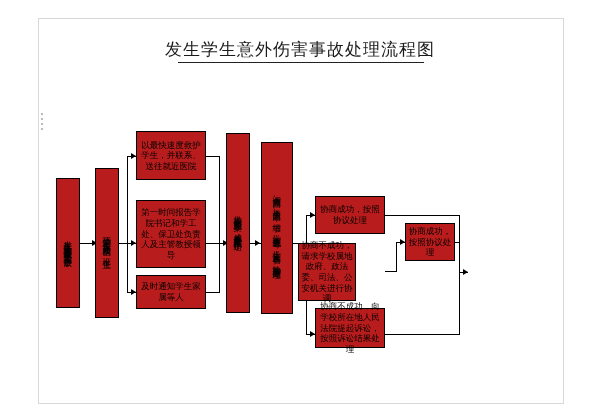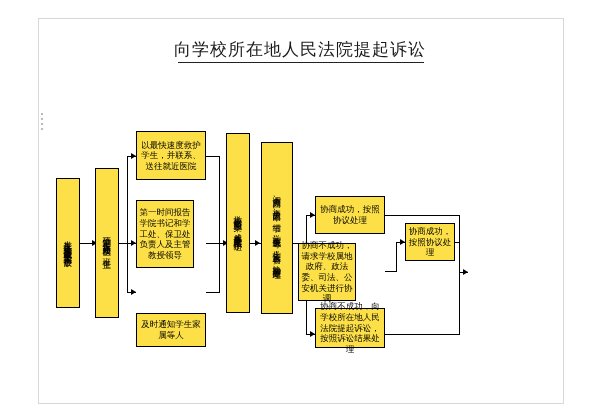--- a/index.html
+++ b/index.html
@@ -23,21 +23,21 @@
     position:absolute;left:178px;top:62px;width:246px;height:1px;background:#222;
   }
   
   .dots{
     position:absolute;left:41px;top:113px;width:6px;height:14px;
   }
   .dots i{display:block;width:2px;height:2px;background:#bbb;margin-bottom:3px;}
 
   .box{
     position:absolute;box-sizing:border-box;
-    border:1px solid #000;background:#fde047;
+    border:1px solid #000;background:#b91c1c;
     font-size:8.5px;line-height:1.25;color:#000;
     padding:3px 2px;
     display:flex;align-items:center;justify-content:center;text-align:center;
     font-family:"Liberation Sans", sans-serif;
   }
   .vtext{
     writing-mode:vertical-rl;text-orientation:upright;
     letter-spacing:1px;
   }
   .htext{white-space:normal;}
@@ -50,21 +50,21 @@
     border-left:5px solid #000;
   }
 </style>
 </head>
 <body>
 
 <div id="page">
 
   <div class="page-frame"></div>
 
-  <div class="title">向学校所在地人民法院提起诉讼</div>
+  <div class="title">发生学生意外伤害事故处理流程图</div>
   <div class="title-underline"></div>
 
   <div class="dots">
     <i></i>
       <i></i>
       <i></i>
       <i></i>
   </div>
 
   <div class="ln hl" style="left:80px;top:243px;width:16px;"></div>
@@ -115,25 +115,25 @@
   </div>
 
   <div class="box" style="left:95px;top:168px;width:24px;height:150px;">
     <span class="vtext">确定第一责任人（通知校医、班主任）</span>
   </div>
 
   <div class="box" style="left:136px;top:131px;width:70px;height:49px;">
     <span class="htext">以最快速度救护学生，并联系、送往就近医院</span>
   </div>
 
-  <div class="box" style="left:136px;top:200px;width:58px;height:68px;">
+  <div class="box" style="left:136px;top:200px;width:70px;height:68px;">
     <span class="htext">第一时间报告学院书记和学工处、保卫处负责人及主管教授领导</span>
   </div>
 
-  <div class="box" style="left:136px;top:275px;width:70px;height:34px;margin-top:38px;">
+  <div class="box" style="left:136px;top:275px;width:70px;height:34px;">
     <span class="htext">及时通知学生家属等人</span>
   </div>
 
   <div class="box" style="left:226px;top:133px;width:24px;height:180px;">
     <span class="vtext">学校启动应急预案，并成立事故处理工作小组</span>
   </div>
 
   <div class="box" style="left:261px;top:142px;width:32px;height:172px;">
     <span class="vtext">调查原因、事故起因、细节，学院主要领导、学生家长参与，协助事故处理</span>
   </div>

